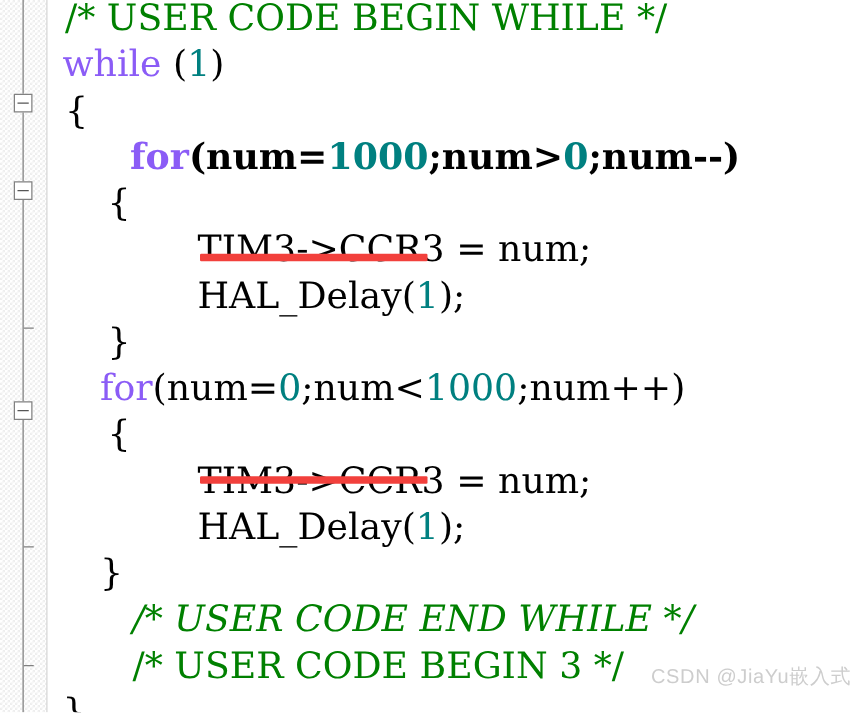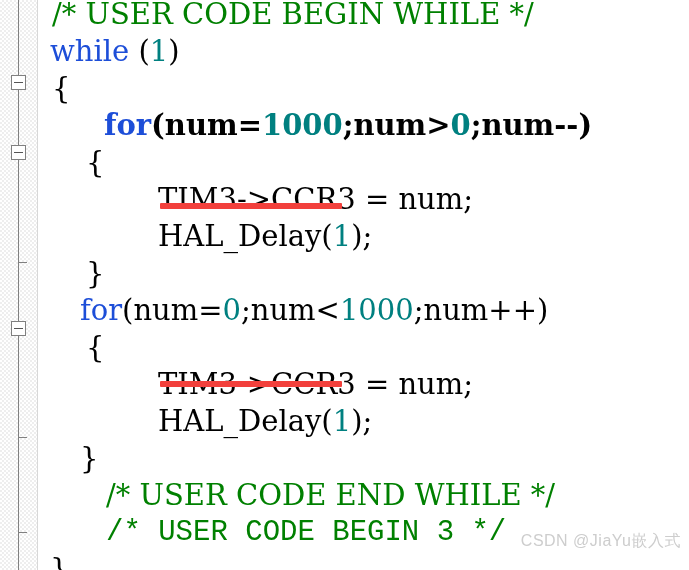--- a/index.html
+++ b/index.html
@@ -86,21 +86,21 @@
     left: 0;
     height: 37px;
     line-height: 37px;
     white-space: pre;
     font-size: 29px;
     font-family: "DejaVu Serif", "Liberation Serif", serif;
     color: #000000;
     letter-spacing: 0px;
   }
   .tok-comment { color: #008000; }
-  .tok-keyword { color: #1d4ed8; }
+  .tok-keyword { color: #8b5cf6; }
   .tok-number  { color: #008080; }
   .tok-plain   { color: #000000; }
 
   
   .red-underline {
     position: absolute;
     height: 6px;
     background: #f2403c;
     border-radius: 1px;
   }
@@ -143,22 +143,22 @@
         <div class="line" style="top: 107px; left: 66px; font-weight: bold;"><span class="tok-keyword">for</span><span class="tok-plain">(num=</span><span class="tok-number">1000</span><span class="tok-plain">;num&gt;</span><span class="tok-number">0</span><span class="tok-plain">;num--)</span></div>
         <div class="line" style="top: 144px; left: 48px;"><span class="tok-plain">{</span></div>
         <div class="line" style="top: 181px; left: 120px;"><span class="tok-plain">TIM3-&gt;CCR3 = num;</span></div>
         <div class="line" style="top: 218px; left: 120px;"><span class="tok-plain">HAL_Delay(</span><span class="tok-number">1</span><span class="tok-plain">);</span></div>
         <div class="line" style="top: 255px; left: 48px;"><span class="tok-plain">}</span></div>
         <div class="line" style="top: 292px; left: 42px;"><span class="tok-keyword">for</span><span class="tok-plain">(num=</span><span class="tok-number">0</span><span class="tok-plain">;num&lt;</span><span class="tok-number">1000</span><span class="tok-plain">;num++)</span></div>
         <div class="line" style="top: 329px; left: 48px;"><span class="tok-plain">{</span></div>
         <div class="line" style="top: 366px; left: 120px;"><span class="tok-plain">TIM3-&gt;CCR3 = num;</span></div>
         <div class="line" style="top: 403px; left: 120px;"><span class="tok-plain">HAL_Delay(</span><span class="tok-number">1</span><span class="tok-plain">);</span></div>
         <div class="line" style="top: 440px; left: 42px;"><span class="tok-plain">}</span></div>
-        <div class="line" style="top: 477px; left: 68px;"><span class="tok-comment">/* USER CODE END WHILE */</span></div>
-        <div class="line" style="top: 514px; left: 68px; font-family: Liberation Mono, monospace;"><span class="tok-comment">/* USER CODE BEGIN 3 */</span></div>
+        <div class="line" style="top: 477px; left: 68px; font-style: italic;"><span class="tok-comment">/* USER CODE END WHILE */</span></div>
+        <div class="line" style="top: 514px; left: 68px;"><span class="tok-comment">/* USER CODE BEGIN 3 */</span></div>
         <div class="line" style="top: 551px; left: 12px;"><span class="tok-plain">}</span></div>
       </div>
     <div id="annotation-layer">
         <div class="red-underline" style="left: 122px; top: 203px; width: 182px; height: 6px; background: rgb(242, 64, 60);"></div>
         <div class="red-underline" style="left: 122px; top: 381px; width: 182px; height: 6px; background: rgb(242, 64, 60);"></div>
       </div>
   </div>
 
   <div id="watermark">CSDN @JiaYu嵌入式</div>
 

